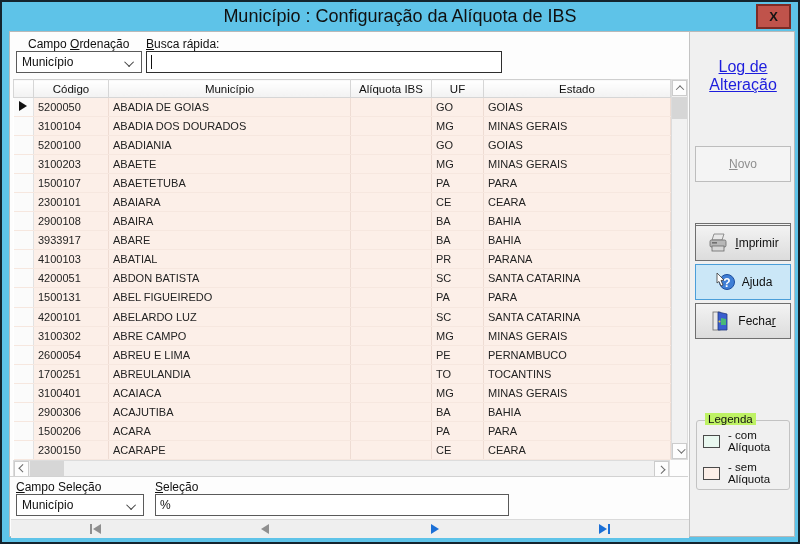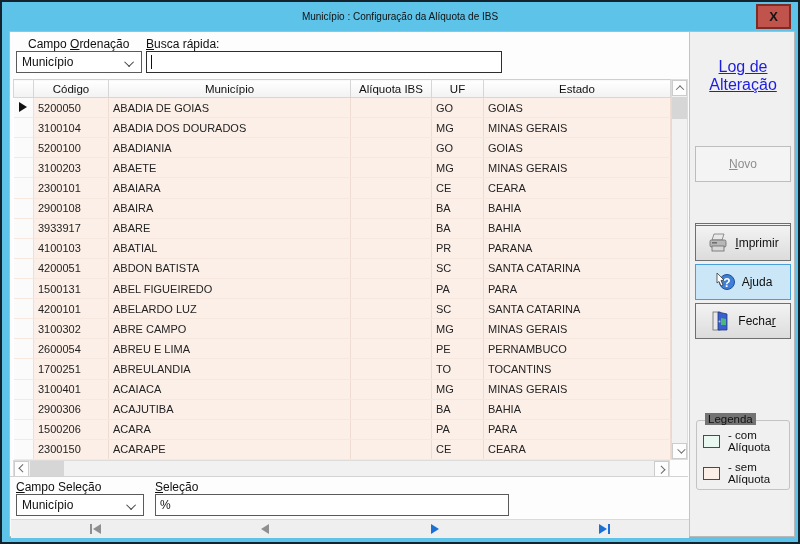--- a/index.html
+++ b/index.html
@@ -5,21 +5,21 @@
   * { margin:0; padding:0; box-sizing:border-box; }
   html,body { width:800px; height:544px; font-family:"Liberation Sans", sans-serif; }
   .window {
     position:relative; width:800px; height:544px;
     background:#5ec3e8; border:2px solid #14242e; overflow:hidden;
   }
   
   .titlebar {
     position:absolute; left:0; top:0; right:0; height:28px;
     display:flex; align-items:center; justify-content:center;
-    font-size:10px; color:#101010;
+    font-size:18px; color:#101010;
   }
   .close-btn {
     position:absolute; right:7px; top:2px; width:35px; height:25px;
     background:#c0534b; border:2px solid #7e2b25; color:#141414;
     font-weight:bold; font-size:13px; display:flex; align-items:center; justify-content:center;
     cursor:default;
   }
   
   .content {
     position:absolute; left:7px; top:29px; width:680px; height:506px;
@@ -115,21 +115,21 @@
     background:#f4f4f4; border:1px solid #bdbdbd; color:#8f8f8f;
   }
   .side-btn.focused {
     background:#cbe7f7; border:1px solid #4a9ed9;
   }
   .btn-icon { width:22px; height:22px; flex:0 0 auto; }
   .legenda {
     position:absolute; left:6px; top:388px; width:94px; height:70px;
     border:1px solid #c3c3c3; border-radius:3px; font-size:11.5px; color:#101010;
   }
-  .legenda .leg-title { position:absolute; left:8px; top:-8px; background:#737373; padding:0 3px; }
+  .legenda .leg-title { position:absolute; left:8px; top:-8px; background:#bef264; padding:0 3px; }
   .leg-item { display:flex; align-items:center; gap:8px; margin:8px 0 0 6px; }
   .swatch { width:17px; height:13px; border:1px solid #4a4a4a; flex:0 0 auto; }
 </style>
 </head>
 <body>
 
 <div class="window">
 
   <div class="titlebar">
     <span>Município : Configuração da Alíquota de IBS</span>
@@ -199,20 +199,28 @@
             <tr>
               <td class="sel"></td>
               <td>3100203</td>
               <td>ABAETE</td>
               <td></td>
               <td>MG</td>
               <td>MINAS GERAIS</td>
             </tr>
             <tr>
               <td class="sel"></td>
+              <td>1500107</td>
+              <td>ABAETETUBA</td>
+              <td></td>
+              <td>PA</td>
+              <td>PARA</td>
+            </tr>
+            <tr>
+              <td class="sel"></td>
               <td>2300101</td>
               <td>ABAIARA</td>
               <td></td>
               <td>CE</td>
               <td>CEARA</td>
             </tr>
             <tr>
               <td class="sel"></td>
               <td>2900108</td>
               <td>ABAIRA</td>

